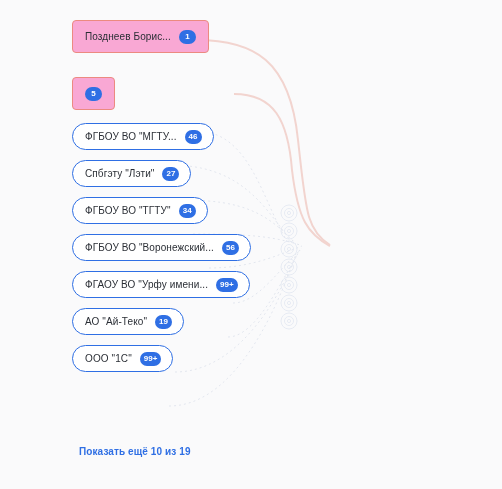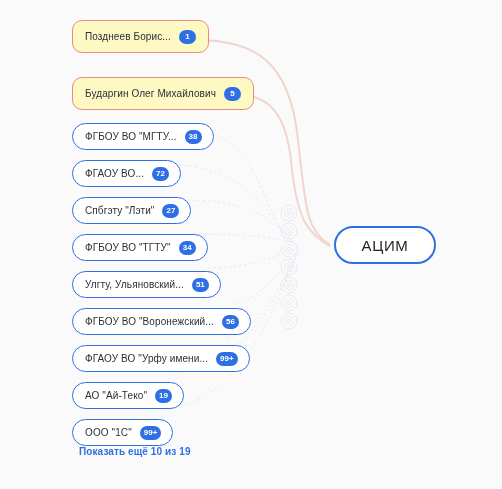--- a/index.html
+++ b/index.html
@@ -90,22 +90,22 @@
   
   .node-slot.highlighted {
     height: 40px;
   }
 
   .highlight-box {
     position: absolute;
     left: 0;
     top: 0;
     border: 1px solid #ec8a80;
-    background: #fef9c3;
-    border-radius: 10px;
+    background: #f9a8d4;
+    border-radius: 4px;
     box-sizing: border-box;
     height: 33px;
     display: inline-flex;
     align-items: center;
     gap: 8px;
     padding: 0 12px;
     white-space: nowrap;
     cursor: pointer;
     text-align: right;
   }
@@ -216,59 +216,46 @@
 
     <div class="node-slot highlighted">
       <div class="highlight-box">
         <span class="node-label">Позднеев Борис...</span>
         <span class="node-badge">1</span>
       </div>
     </div>
 
     <div class="node-slot highlighted" style="margin-top:17px">
       <div class="highlight-box">
-        <span class="node-label">Бударгин Олег Михайлович</span>
         <span class="node-badge">5</span>
       </div>
     </div>
 
     <div class="node-slot">
       <div class="node-pill">
         <span class="node-label">ФГБОУ ВО "МГТУ...</span>
-        <span class="node-badge">38</span>
-      </div>
-    </div>
-
-    <div class="node-slot">
-      <div class="node-pill">
-        <span class="node-label">ФГАОУ ВО...</span>
-        <span class="node-badge">72</span>
-      </div>
-    </div>
+        <span class="node-badge">46</span>
+      </div>
+    </div>
+
 
     <div class="node-slot">
       <div class="node-pill">
         <span class="node-label">Спбгэту "Лэти"</span>
         <span class="node-badge">27</span>
       </div>
     </div>
 
     <div class="node-slot">
       <div class="node-pill">
         <span class="node-label">ФГБОУ ВО "ТГТУ"</span>
         <span class="node-badge">34</span>
       </div>
     </div>
 
-    <div class="node-slot">
-      <div class="node-pill">
-        <span class="node-label">Улгту, Ульяновский...</span>
-        <span class="node-badge">51</span>
-      </div>
-    </div>
 
     <div class="node-slot">
       <div class="node-pill">
         <span class="node-label">ФГБОУ ВО "Воронежский...</span>
         <span class="node-badge">56</span>
       </div>
     </div>
 
     <div class="node-slot">
       <div class="node-pill">
@@ -286,19 +273,16 @@
 
     <div class="node-slot">
       <div class="node-pill">
         <span class="node-label">ООО "1С"</span>
         <span class="node-badge">99+</span>
       </div>
     </div>
 
   </div>
 
-  <div id="central-node">
-    <span class="central-label">АЦИМ</span>
-  </div>
 
   <div id="show-more">Показать ещё 10 из 19</div>
 
 </div>
 
 </body></html>

